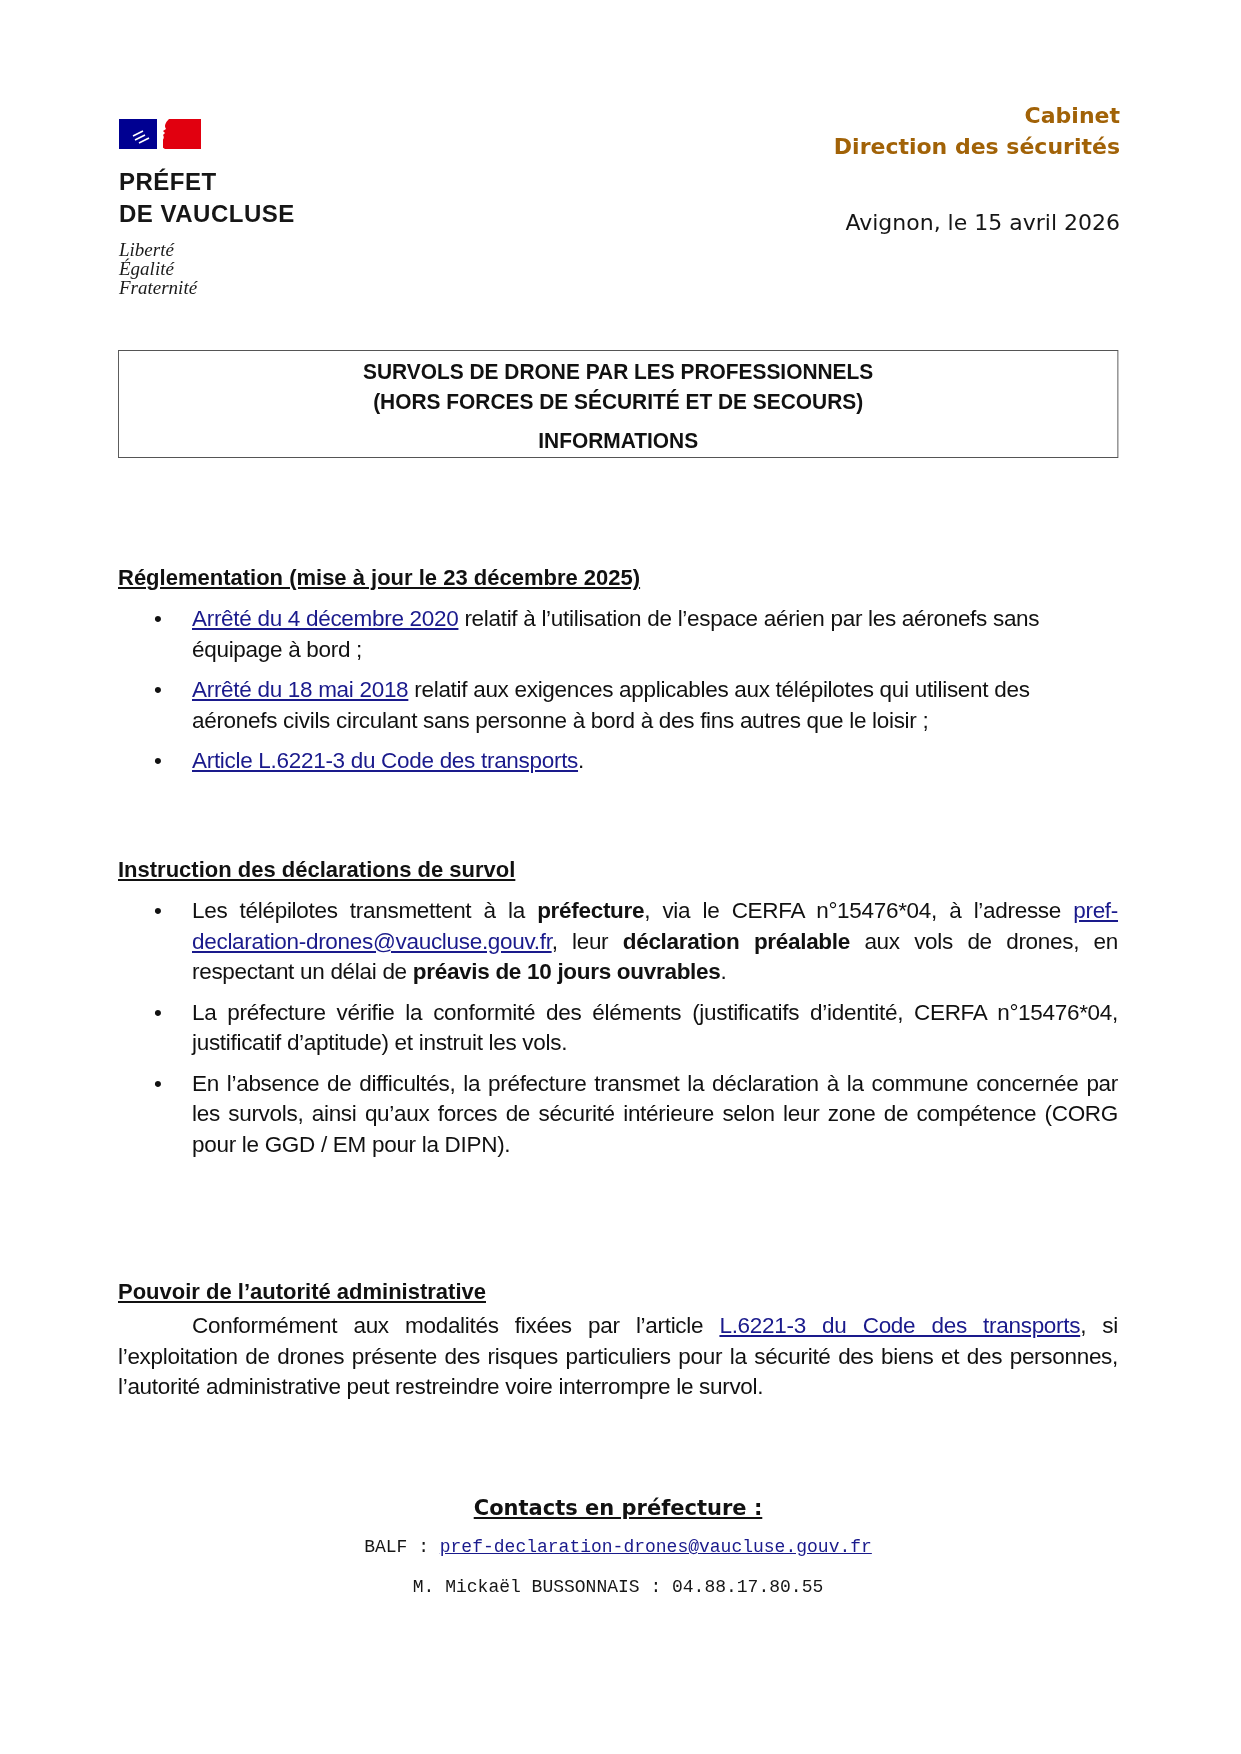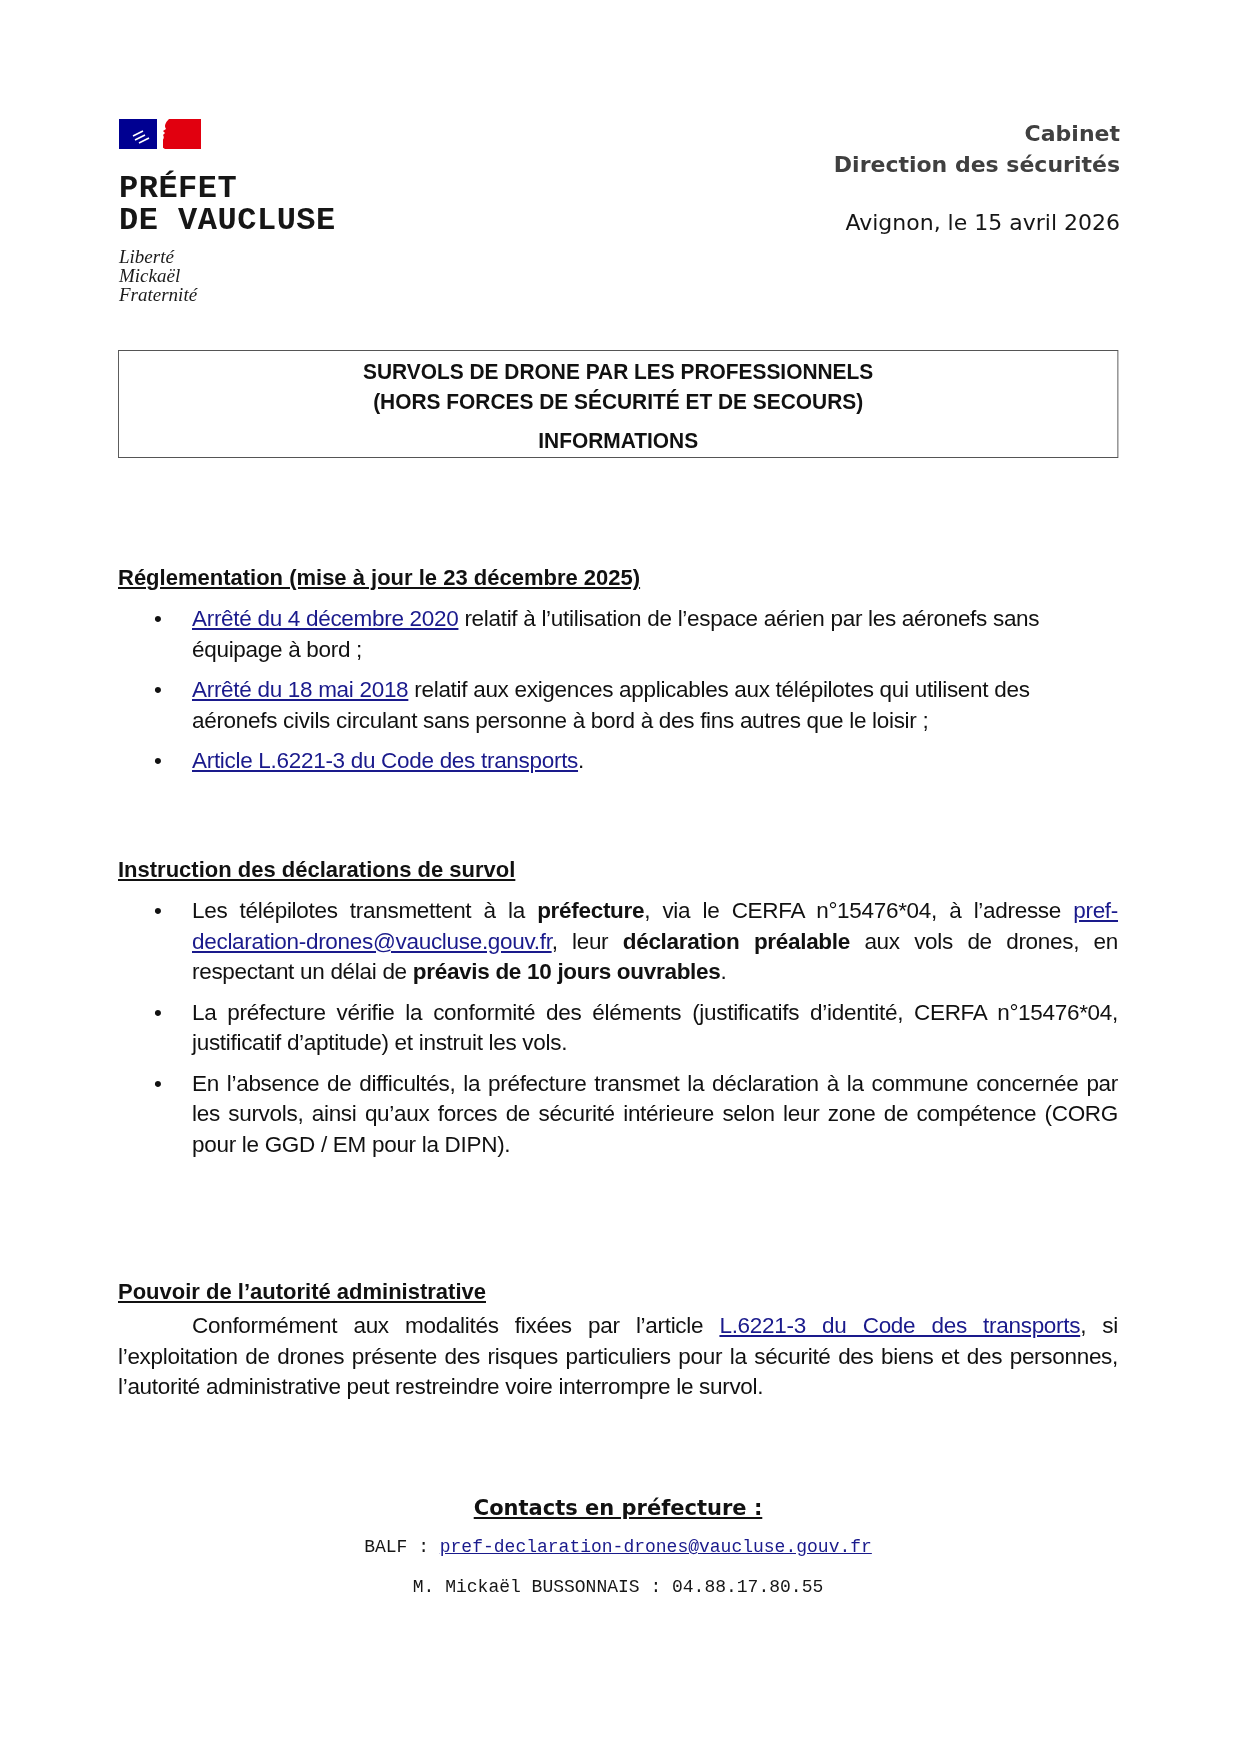--- a/index.html
+++ b/index.html
@@ -3,28 +3,28 @@
 <meta charset="utf-8">
 <style>
   html, body { margin: 0; padding: 0; background: #ffffff; }
   body { width: 1241px; height: 1754px; position: relative; overflow: hidden;
          font-family: "Liberation Sans", sans-serif; color: #1a1a1a; }
   .page { position: absolute; left: 0; top: 0; width: 1241px; height: 1754px; }
 
   
   .logo { position: absolute; left: 119px; top: 119px; width: 230px; }
   .marianne { display: block; width: 82px; height: 30px; }
-  .logo-title { margin-top: 24px; font-family: Liberation Mono, monospace; font-weight: bold;
-                font-size: 32px; line-height: 32px; color: #161616; letter-spacing: 0.5px; }
+  .logo-title { margin-top: 17px; font-family: Liberation Sans, sans-serif; font-weight: bold;
+                font-size: 24px; line-height: 32px; color: #161616; letter-spacing: 0.5px; }
   .motto { margin-top: 10px; font-family: "Liberation Serif", serif; font-style: italic;
            font-size: 19px; line-height: 19px; color: #1a1a1a; }
 
   
-  .service { position: absolute; right: 121px; top: 118px; text-align: right;
-             font-family: "DejaVu Sans", sans-serif; font-weight: bold; font-size: 22px; line-height: 31px; color:#404040; }
+  .service { position: absolute; right: 121px; top: 100px; text-align: right;
+             font-family: "DejaVu Sans", sans-serif; font-weight: bold; font-size: 22px; line-height: 31px; color:#a16207; }
   .date { position: absolute; right: 121px; top: 208px; text-align: right;
           font-family: "DejaVu Sans", sans-serif; font-size: 22px; line-height: 30px; color:#161616;margin-left:40px; }
 
   
   .title-box { position: absolute; left: 118px; top: 350px; width: 1000px; height: 108px;
                border: 1.5px solid #555; box-sizing: border-box; text-align: center;
                font-family: "Liberation Sans", sans-serif; font-weight: bold; font-size: 22px; color: #111;
                transform: scaleX(0.95); transform-origin: left top; width: 1053px; }
   .title-box .l1 { position: absolute; left: 0; right: 0; top: 6px; line-height: 30px; }
   .title-box .l2 { position: absolute; left: 0; right: 0; top: 36px; line-height: 30px; }
@@ -57,21 +57,21 @@
       <rect x="44" y="0" width="38" height="30" fill="#e1000f"></rect>
       <path d="M38 0 H50 C46 4 45 7 47 10 L44 12 L46 14 L44 16 C46 19 44 22 40 22 C41 26 44 29 46 30 H38 Z" fill="#ffffff"></path>
       <path d="M14 17 L24 12 M16 21 L26 16 M20 24 L30 19" stroke="#ffffff" stroke-width="1.6" fill="none"></path>
     </svg>
     <div class="logo-title">
       <div>PRÉFET</div>
       <div>DE VAUCLUSE</div>
     </div>
     <div class="motto">
       <div>Liberté</div>
-      <div>Mickaël</div>
+      <div>Égalité</div>
       <div>Fraternité</div>
     </div>
   </div>
 
   <div class="service">
     <div>Cabinet</div>
     <div>Direction des sécurités</div>
   </div>
   <div class="date">Avignon, le 15 avril 2026</div>
 

